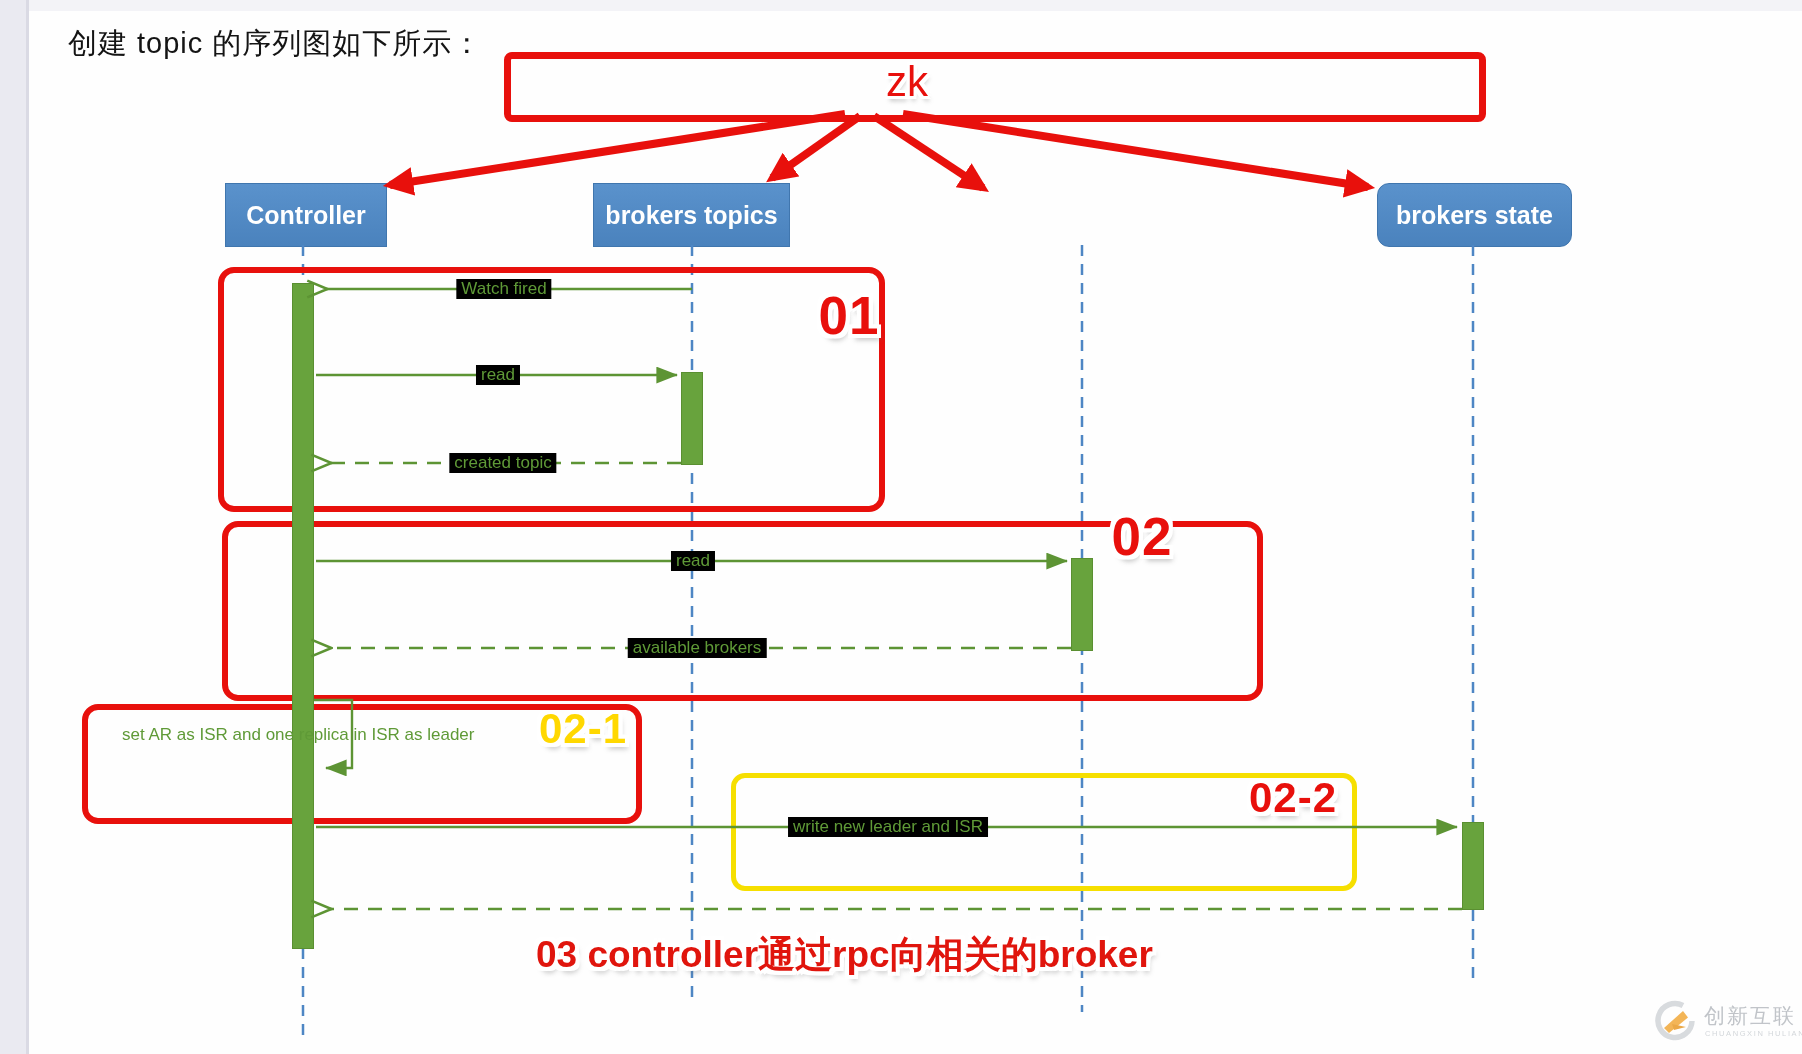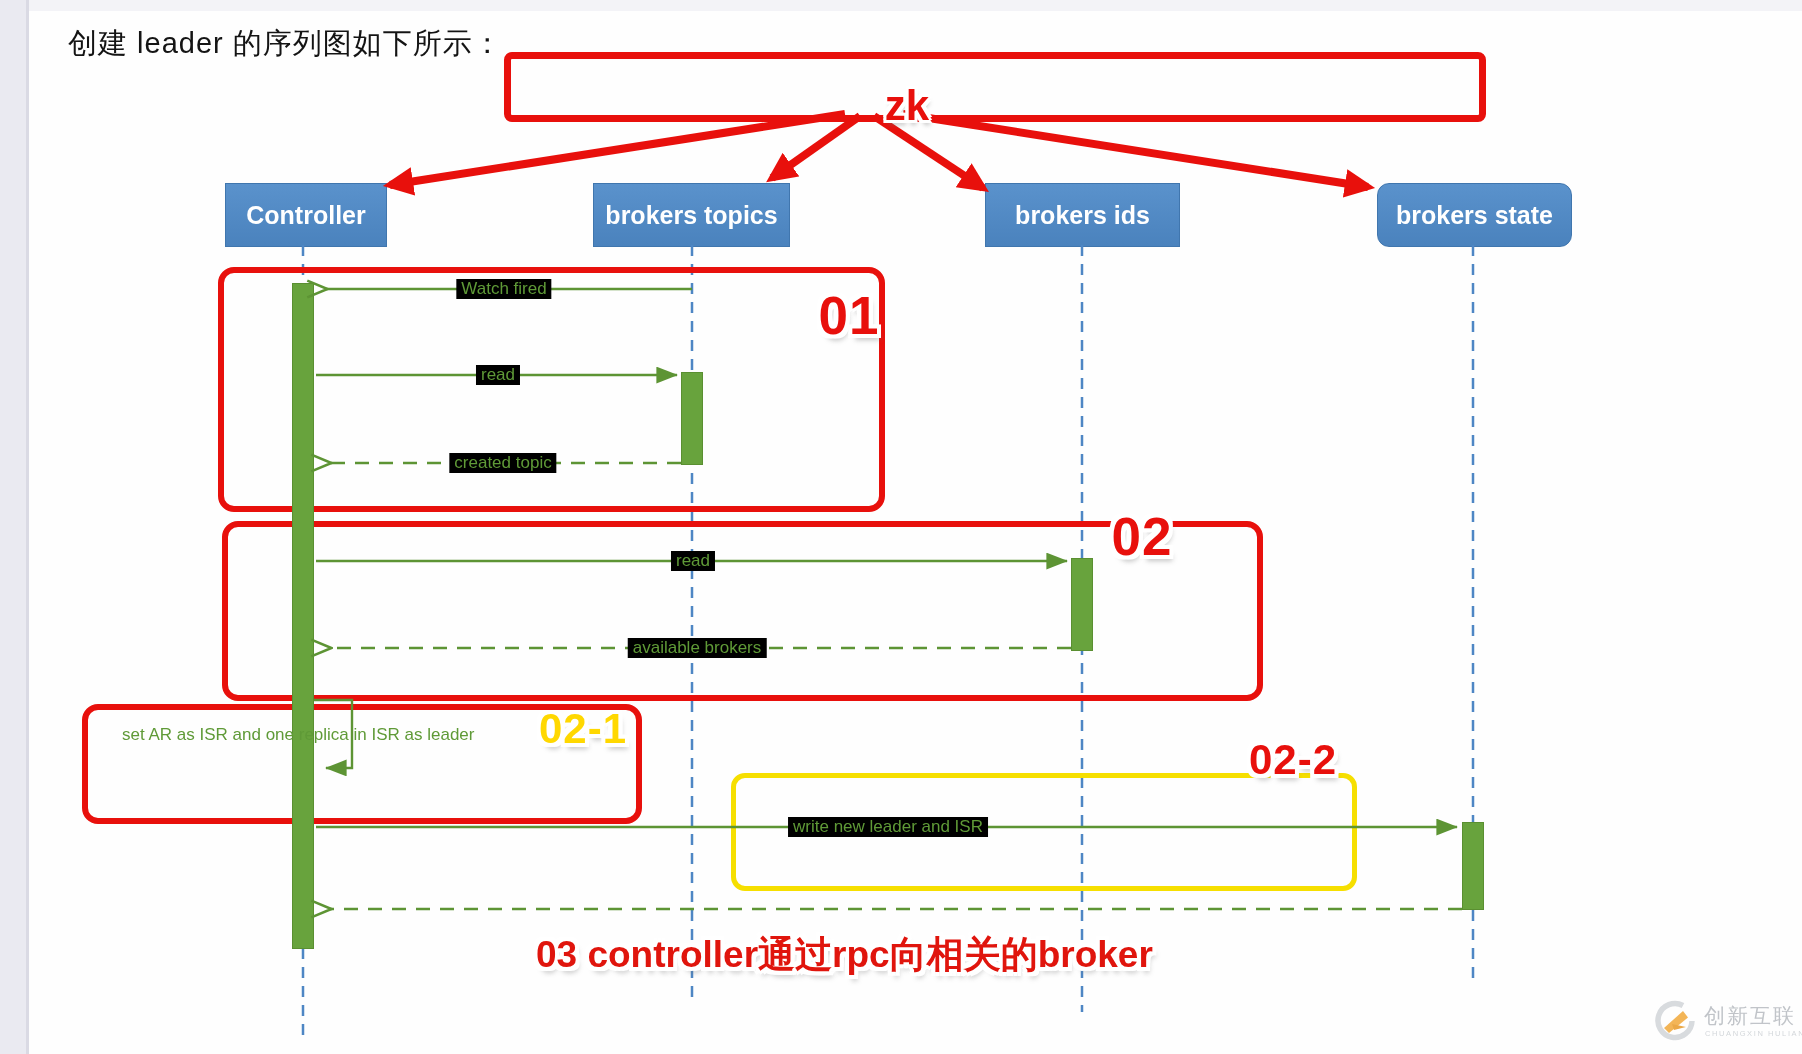--- a/index.html
+++ b/index.html
@@ -7,21 +7,21 @@
          font-family:"Liberation Sans", sans-serif;}
   .left-strip{position:absolute;left:0;top:0;width:26px;height:1054px;background:#eaeaf1;
               border-right:3px solid #dadae4;}
   .top-strip{position:absolute;left:29px;top:0;right:0;height:11px;background:#f3f3f7;}
   .title{position:absolute;left:68px;top:24px;font-size:29px;color:#141414;letter-spacing:1px;}
 
   
   .zk-box{position:absolute;left:504px;top:52px;width:968px;height:56px;
           border:7px solid #e8100c;border-radius:8px;background:transparent;}
   .zk-label{position:absolute;left:907px;top:82px;transform:translate(-50%,-50%);
-            font-size:42px;font-weight:bold;color:#e8100c;margin-top:24px;}
+            font-size:42px;font-weight:normal;color:#e8100c;}
 
   .outline-w{text-shadow:-3px -3px 0 #fff,0 -3px 0 #fff,3px -3px 0 #fff,-3px 0 0 #fff,
              3px 0 0 #fff,-3px 3px 0 #fff,0 3px 0 #fff,3px 3px 0 #fff,2px 5px 4px rgba(110,110,110,.4);}
   .outline-w-big{text-shadow:-4px -4px 0 #fff,0 -4px 0 #fff,4px -4px 0 #fff,-4px 0 0 #fff,
              4px 0 0 #fff,-4px 4px 0 #fff,0 4px 0 #fff,4px 4px 0 #fff,3px 6px 5px rgba(110,110,110,.4);}
 
   .layer{position:absolute;left:0;top:0;width:1802px;height:1054px;pointer-events:none;}
 
   
   .pbox{position:absolute;height:62px;background:linear-gradient(#5a92cc,#4a82bd);
@@ -68,30 +68,27 @@
   .wm-sub{position:absolute;left:53px;top:34px;font-size:7.5px;color:#ccd0d4;letter-spacing:1.6px;white-space:nowrap;}
 </style>
 </head>
 <body>
 
 <div class="stage">
 
   <div class="left-strip"></div>
   <div class="top-strip"></div>
 
-  <div class="title">创建 leader 的序列图如下所示：</div>
+  <div class="title">创建 topic 的序列图如下所示：</div>
 
   <div class="pbox controller">
     <span>Controller</span>
   </div>
   <div class="pbox topics">
     <span>brokers topics</span>
-  </div>
-  <div class="pbox ids">
-    <span>brokers ids</span>
   </div>
   <div class="pbox state">
     <span>brokers state</span>
   </div>
 
   <svg class="layer">
     <defs>
       <marker id="mRed" markerWidth="4.2" markerHeight="3.8" refX="2.9" refY="1.8" orient="auto">
         <path d="M0,0 L3.8,1.8 L0,3.6 Z" fill="#e8100c"></path>
       </marker>
@@ -148,21 +145,21 @@
   <div class="msg" style="left:498px;top:375px;">read</div>
   <div class="msg" style="left:503px;top:463px;">created topic</div>
   <div class="msg" style="left:693px;top:561px;">read</div>
   <div class="msg" style="left:697px;top:648px;">available brokers</div>
   <div class="msg" style="left:888px;top:827px;">write new leader and ISR</div>
   <div class="selfnote">set AR as ISR and one replica in ISR as leader</div>
 
   <div class="step outline-w-big" style="left:849px;top:315px;">01</div>
   <div class="step outline-w-big" style="left:1142px;top:536px;">02</div>
   <div class="step s021 outline-w-big" style="left:583px;top:729px;">02-1</div>
-  <div class="step s022 outline-w-big" style="left:1293px;top:760px;">02-2</div>
+  <div class="step s022 outline-w-big" style="left:1293px;top:798px;">02-2</div>
 
   <div class="note outline-w-big">
     <div>03 controller通过rpc向相关的broker</div>
   </div>
 
   <div class="wm">
     <svg class="wm-logo" width="46" height="46" viewBox="0 0 46 46">
       <path d="M40 24 A17 17 0 1 1 31 8.5" stroke="#d2d5d9" stroke-width="5.5" fill="none"></path>
       <path d="M12 31 L31 14 L36 20.5 L17 36 Z" fill="#f2a93b"></path>
       <path d="M20 27 L34 30 L22 33 Z" fill="#e89a28"></path>

